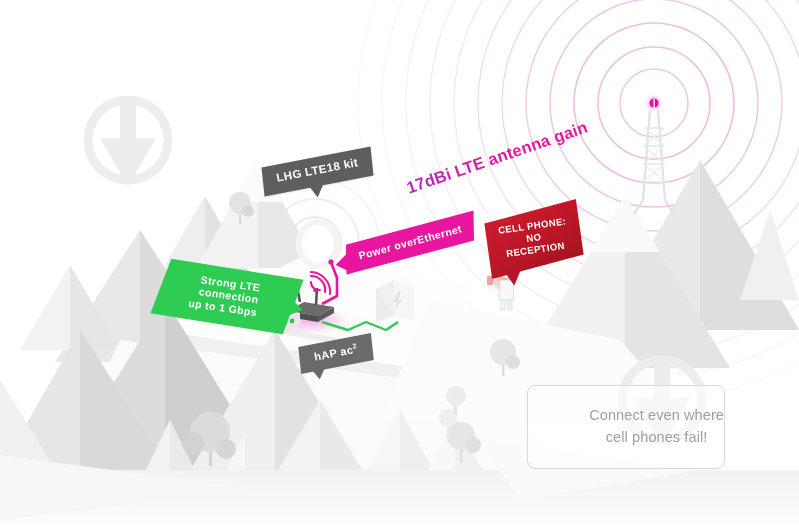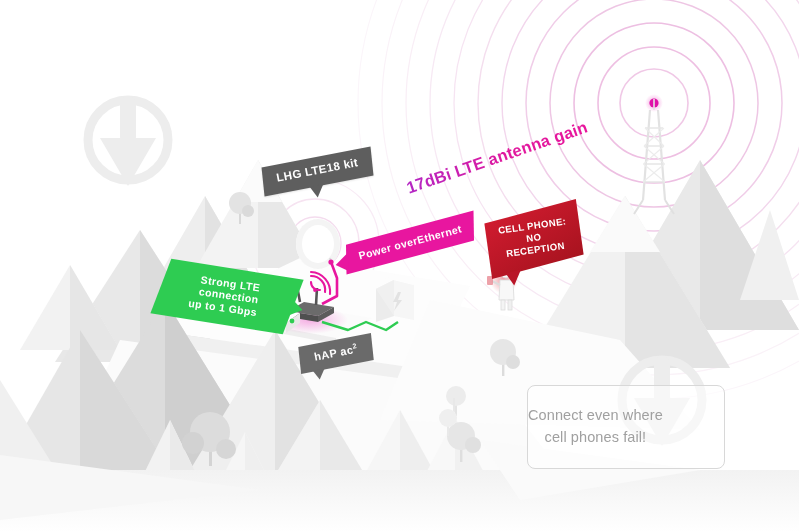--- a/index.html
+++ b/index.html
@@ -146,21 +146,21 @@
   
   #tagline-box {
     position: absolute;
     left: 527px; top: 385px;
     width: 196px; height: 82px;
     border: 1px solid #d8d8d8;
     border-radius: 8px;
     background: rgba(255,255,255,0.55);
     display: flex;
     align-items: center;
-    justify-content: flex-start;
+    justify-content: flex-end;
   }
   #tagline-box .tagline-text {
     color: #a0a0a0;
     font-size: 14.5px;
     line-height: 1.5;
     text-align: center;
     letter-spacing: .1px;
   }
 </style>
 </head>

